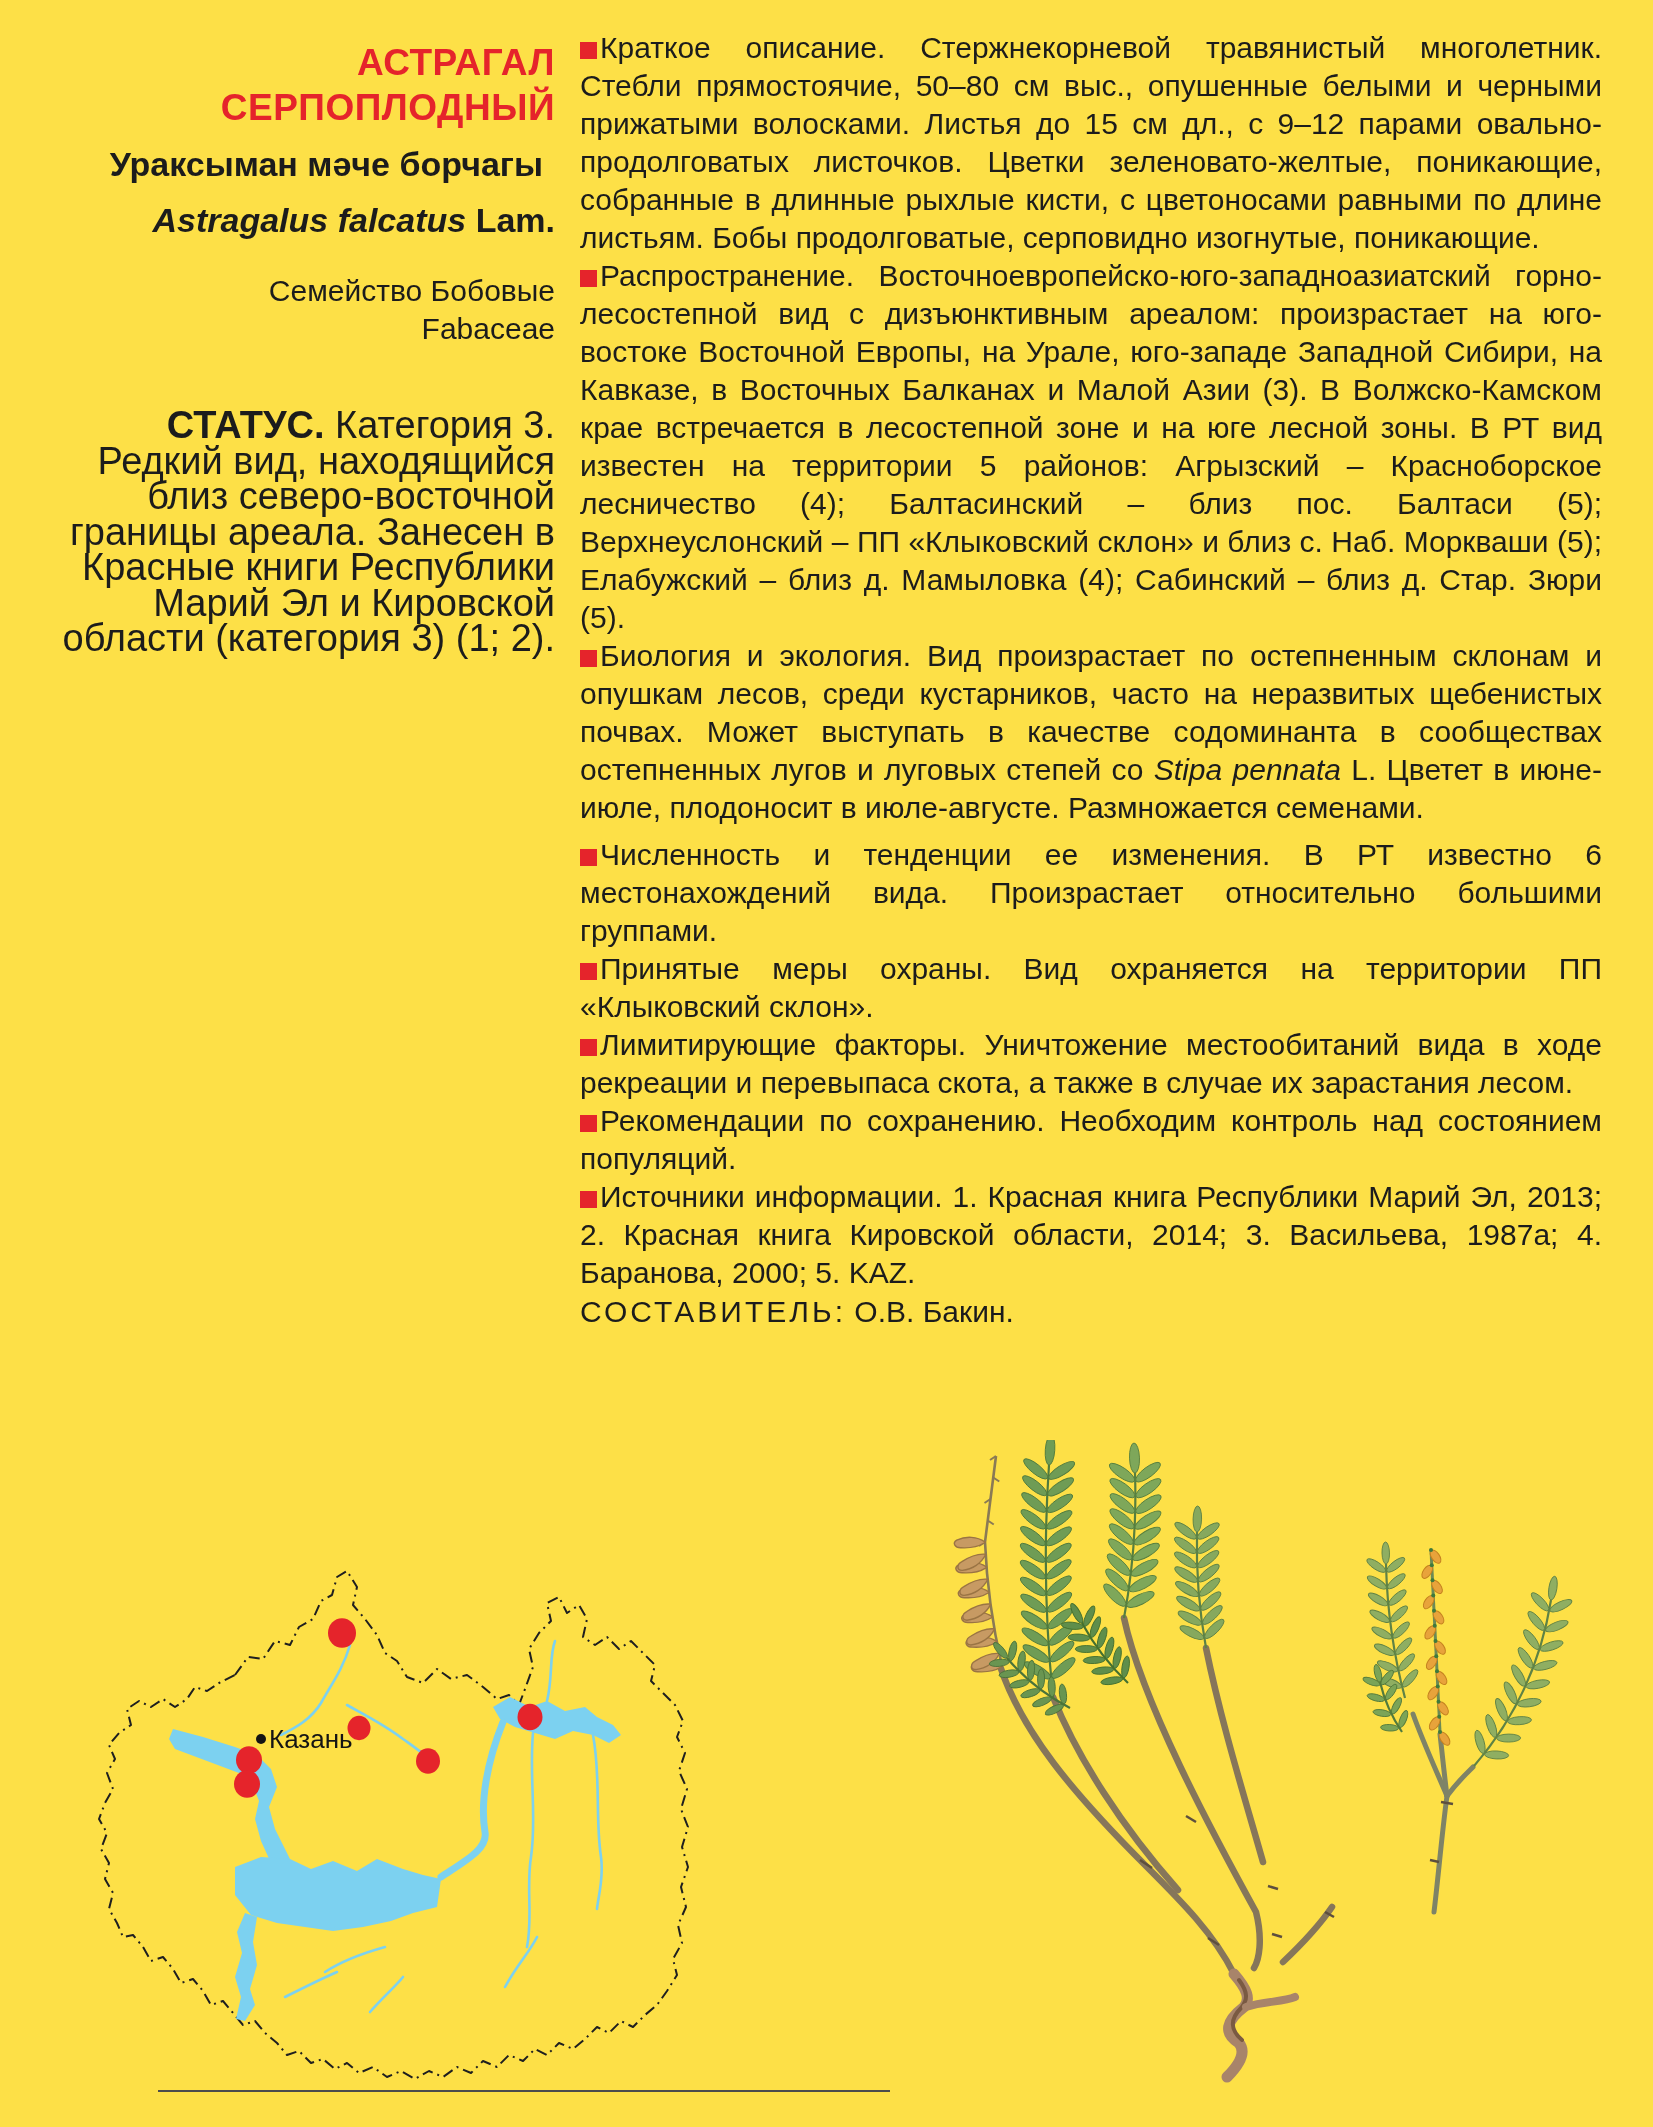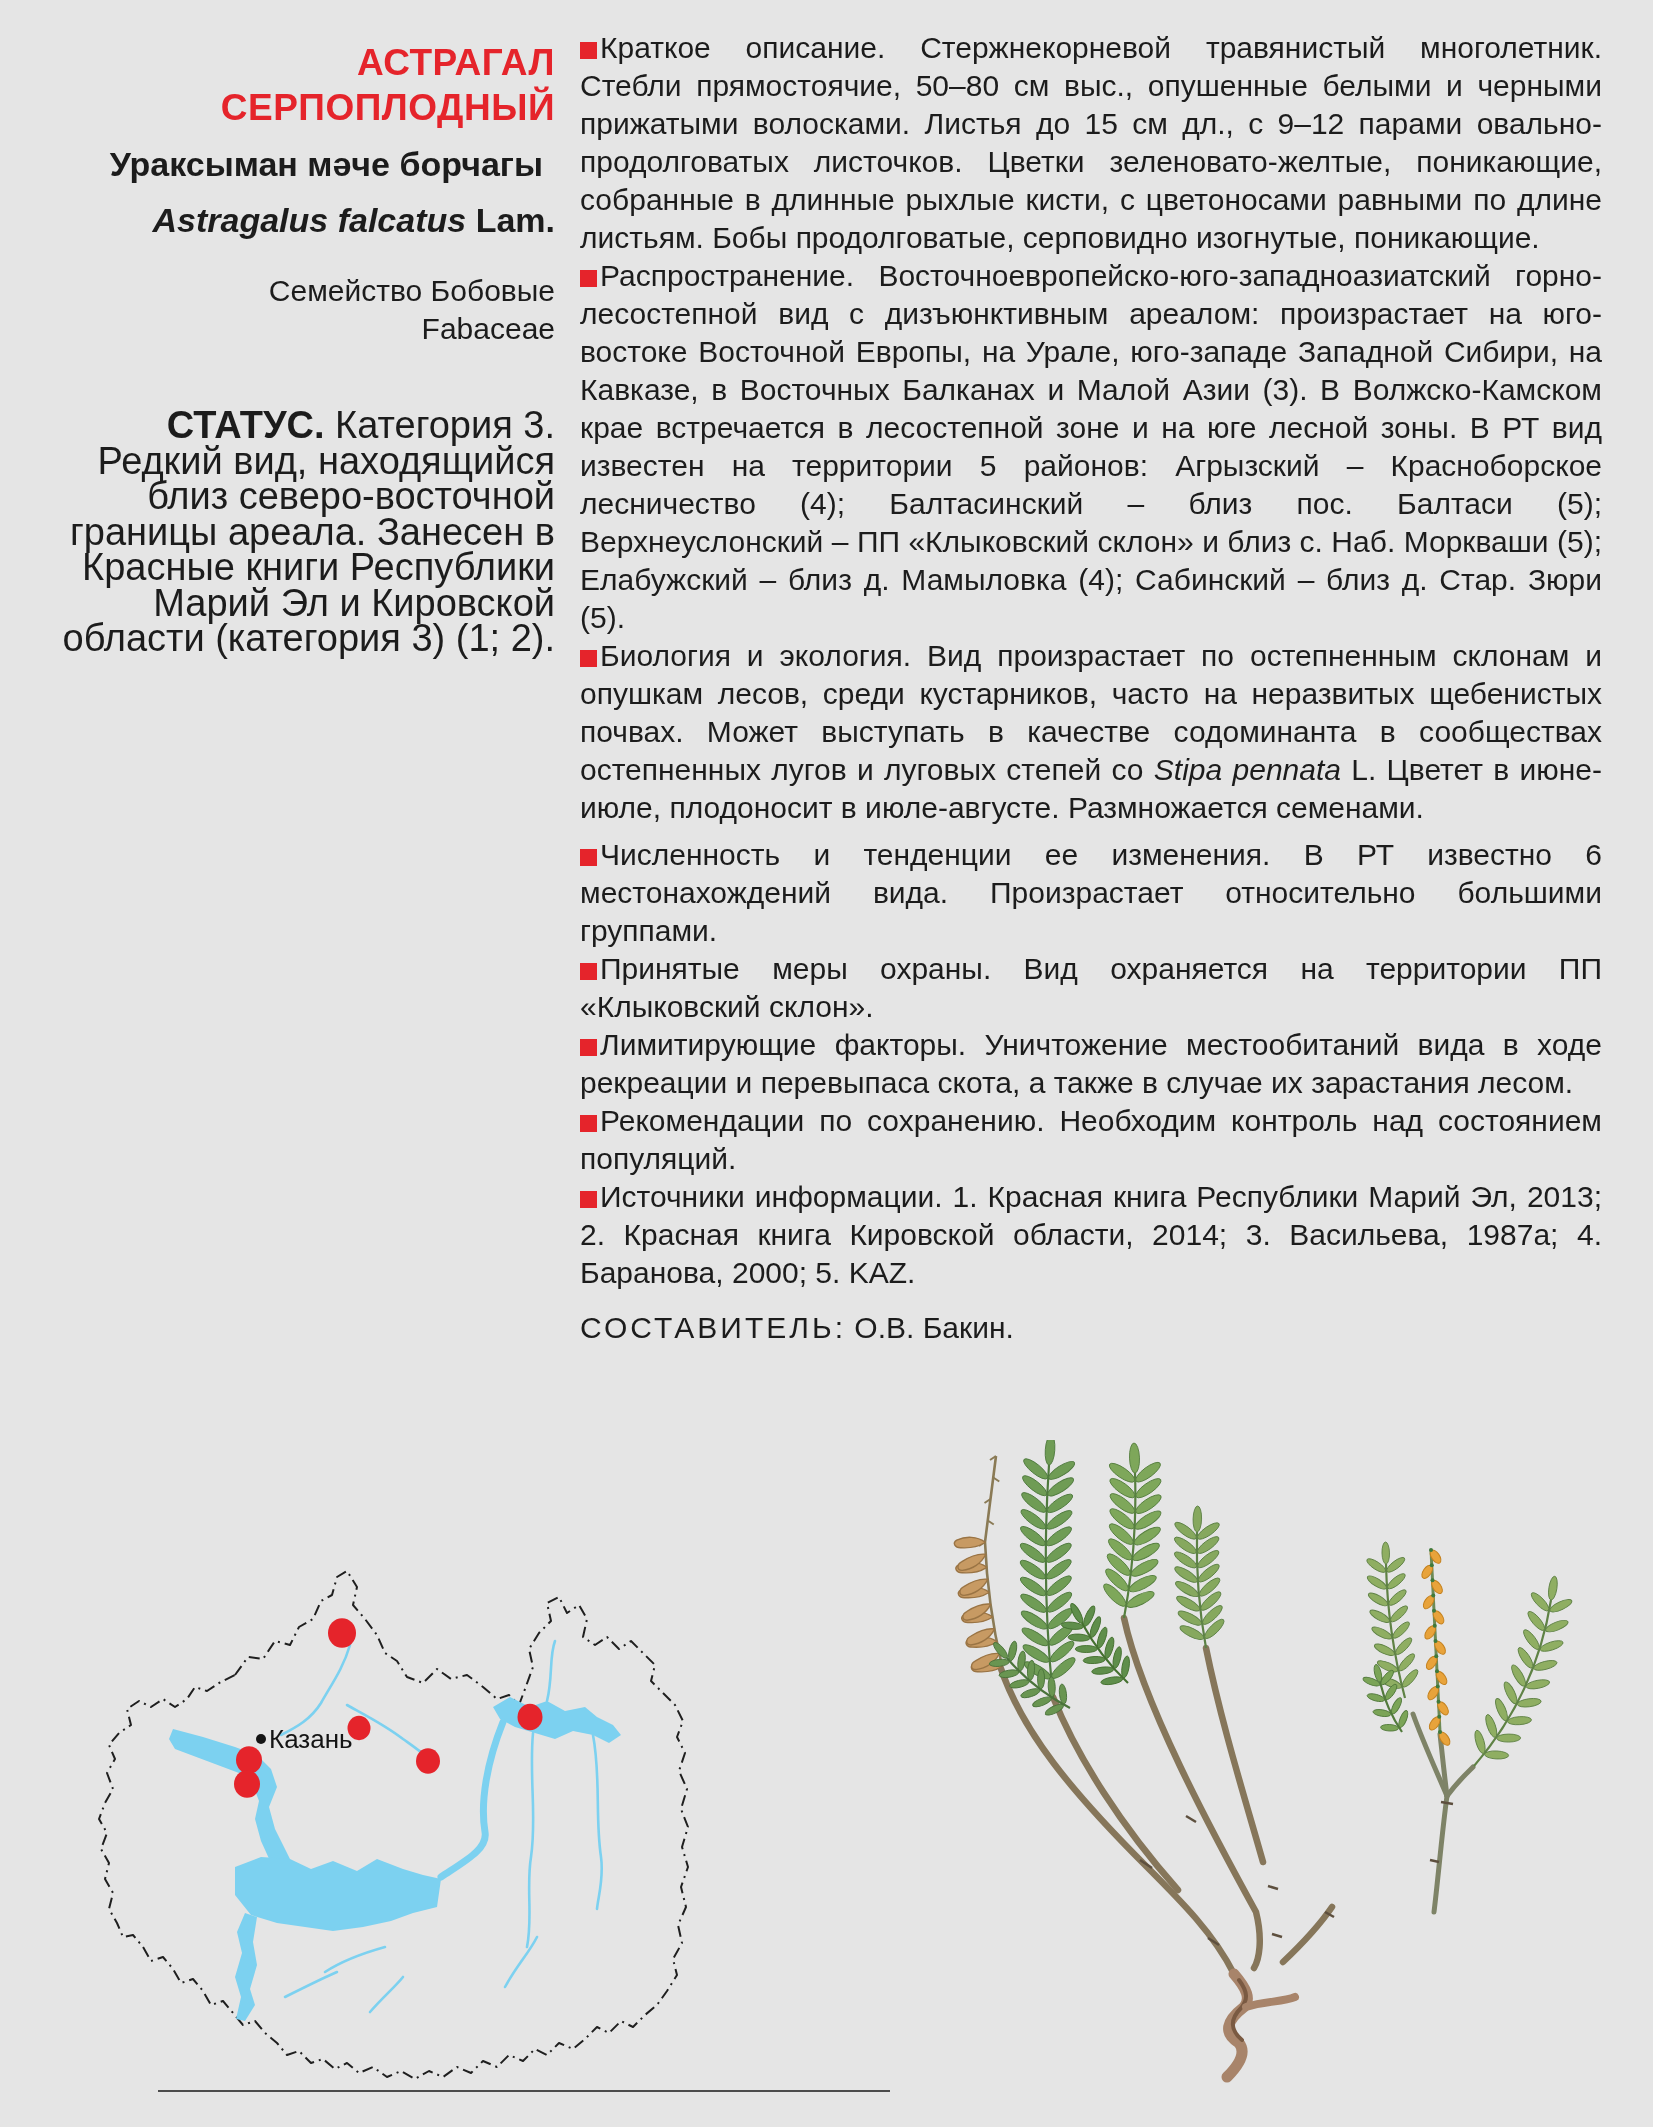--- a/index.html
+++ b/index.html
@@ -1,37 +1,37 @@
 <!DOCTYPE html>
 <html><head>
 <meta charset="utf-8">
 <style>
   :root{ --red:#e5242b; --ink:#1c1c1c; }
   html,body{margin:0;padding:0;background:#fff;}
-  .page{position:relative;width:1653px;height:2127px;background:#e5e5e5;overflow:hidden;
+  .page{position:relative;width:1653px;height:2127px;background:#fde047;overflow:hidden;
         font-family:"Liberation Sans", sans-serif;color:var(--ink);}
   
   .left-col{position:absolute;left:50px;top:40px;width:505px;text-align:right;}
   .t-ru{margin:0;font-size:37px;line-height:45px;font-weight:bold;color:var(--red);letter-spacing:0.5px;}
   .t-tat{margin:12px;font-size:34px;line-height:44px;font-weight:bold;}
   .t-lat{margin:0;font-size:34px;line-height:44px;font-weight:bold;}
   .t-lat i{font-style:italic;}
   .family{margin-top:30px;font-size:30px;line-height:38px;}
   .status{margin-top:60px;font-size:38px;line-height:35.5px;}
   .status b{font-weight:bold;}
   
   .right-col{position:absolute;left:580px;top:29px;width:1022px;font-size:30px;line-height:38px;
              text-align:justify;}
   .sec{margin:0;}
   .sec.gap{margin-top:9px;}
   .sec b{font-weight:normal;}
   .sec i{}
   .bullet{display:inline-block;width:17px;height:17px;background:var(--red);margin-right:3px;
           position:relative;top:1px;}
-  .compiler{margin-top:17px;}
+  .compiler{margin-top:1px;}
   .compiler .spaced{letter-spacing:3px;}
   
   .map-svg{position:absolute;left:85px;top:1557px;}
   .plant-svg{position:absolute;left:950px;top:1440px;}
   .rule{position:absolute;left:158px;top:2090px;width:732px;height:2px;background:#4c4c4c;}
   .map-outline{fill:none;stroke:#1f1f1f;stroke-width:2;stroke-dasharray:11 5 2 5;stroke-linejoin:round;}
   .river{fill:none;stroke-linecap:round;}
   .stem{fill:none;stroke:#86765a;stroke-width:6.5;stroke-linecap:round;}
   .stem2{fill:none;stroke:#7e8367;stroke-width:5;stroke-linecap:round;}
   .node{stroke:#5d4f3e;stroke-width:2.5;}

